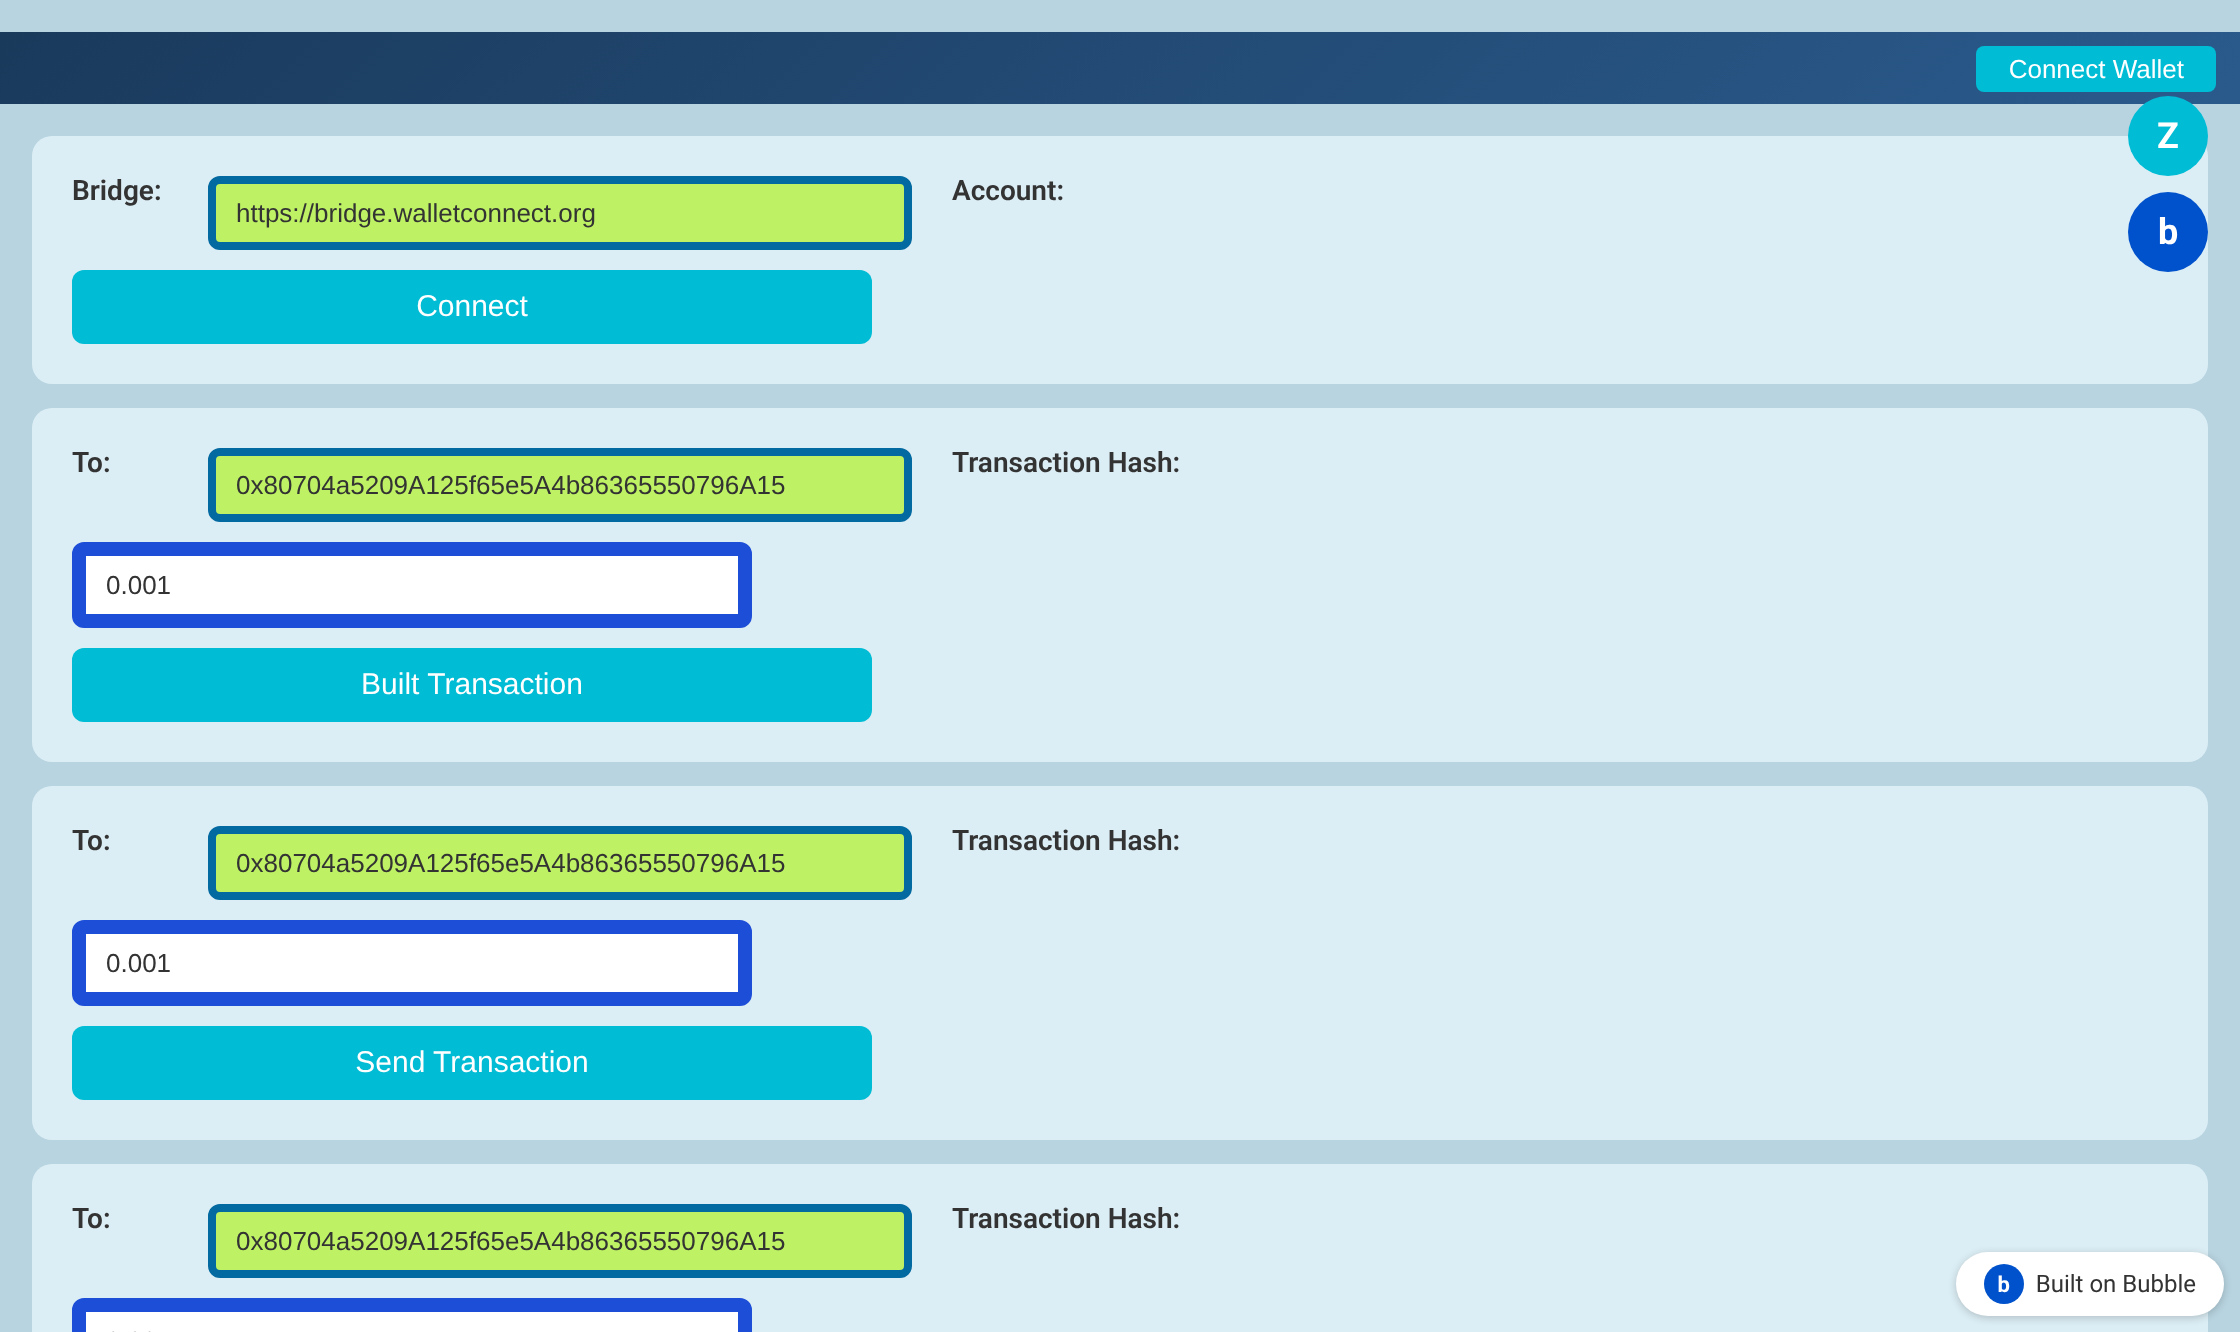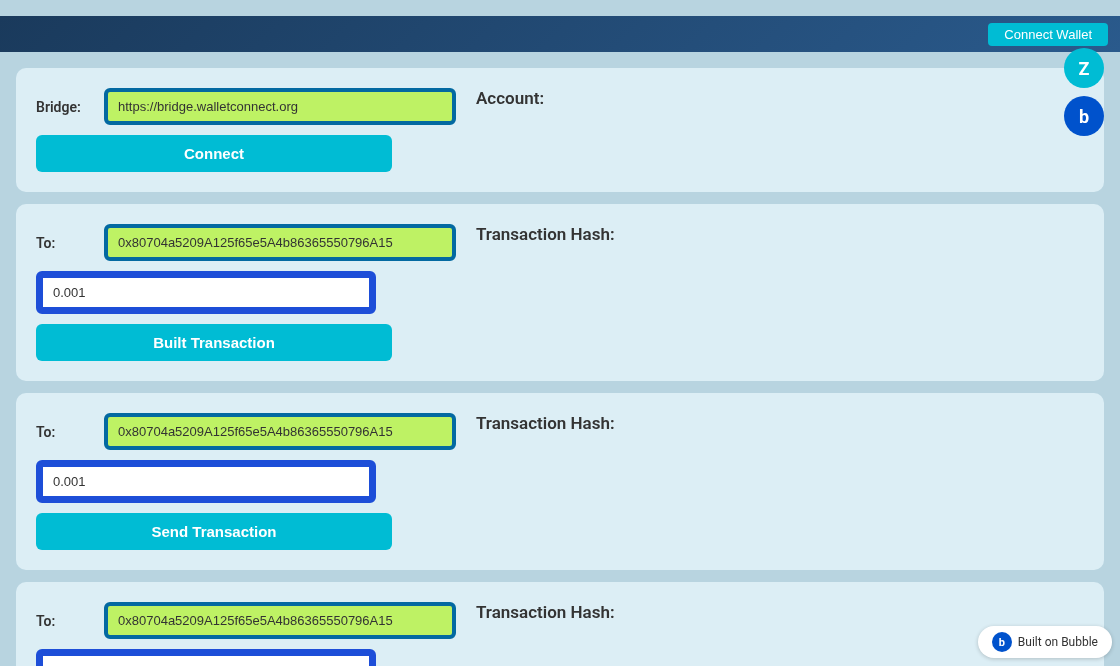--- a/index.html
+++ b/index.html
@@ -54,21 +54,21 @@
     .card-left {
       flex: 0 0 420px;
     }
 
     .card-right {
       flex: 1;
     }
 
     .field-row {
       display: flex;
-      align-items: center;
+      align-items: flex-start;
       gap: 8px;
       margin-bottom: 10px;
     }
 
     .field-label {
       font-size: 14px;
       font-weight: 600;
       color: #333;
       min-width: 60px;
     }
@@ -94,28 +94,28 @@
       margin-bottom: 10px;
     }
 
     .action-btn {
       background-color: #00bcd4;
       color: white;
       border: none;
       border-radius: 6px;
       padding: 10px;
       font-size: 15px;
-      font-weight: 700;
+      font-weight: 400;
       cursor: pointer;
-      width: 356px;
+      width: 400px;
       display: block;
     }
 
     .info-label {
-      font-size: 17px;
+      font-size: 14px;
       font-weight: 600;
       color: #333;
       margin-bottom: 6px;
     }
 
     .info-value {
       font-size: 13px;
       color: #333;
     }
 

